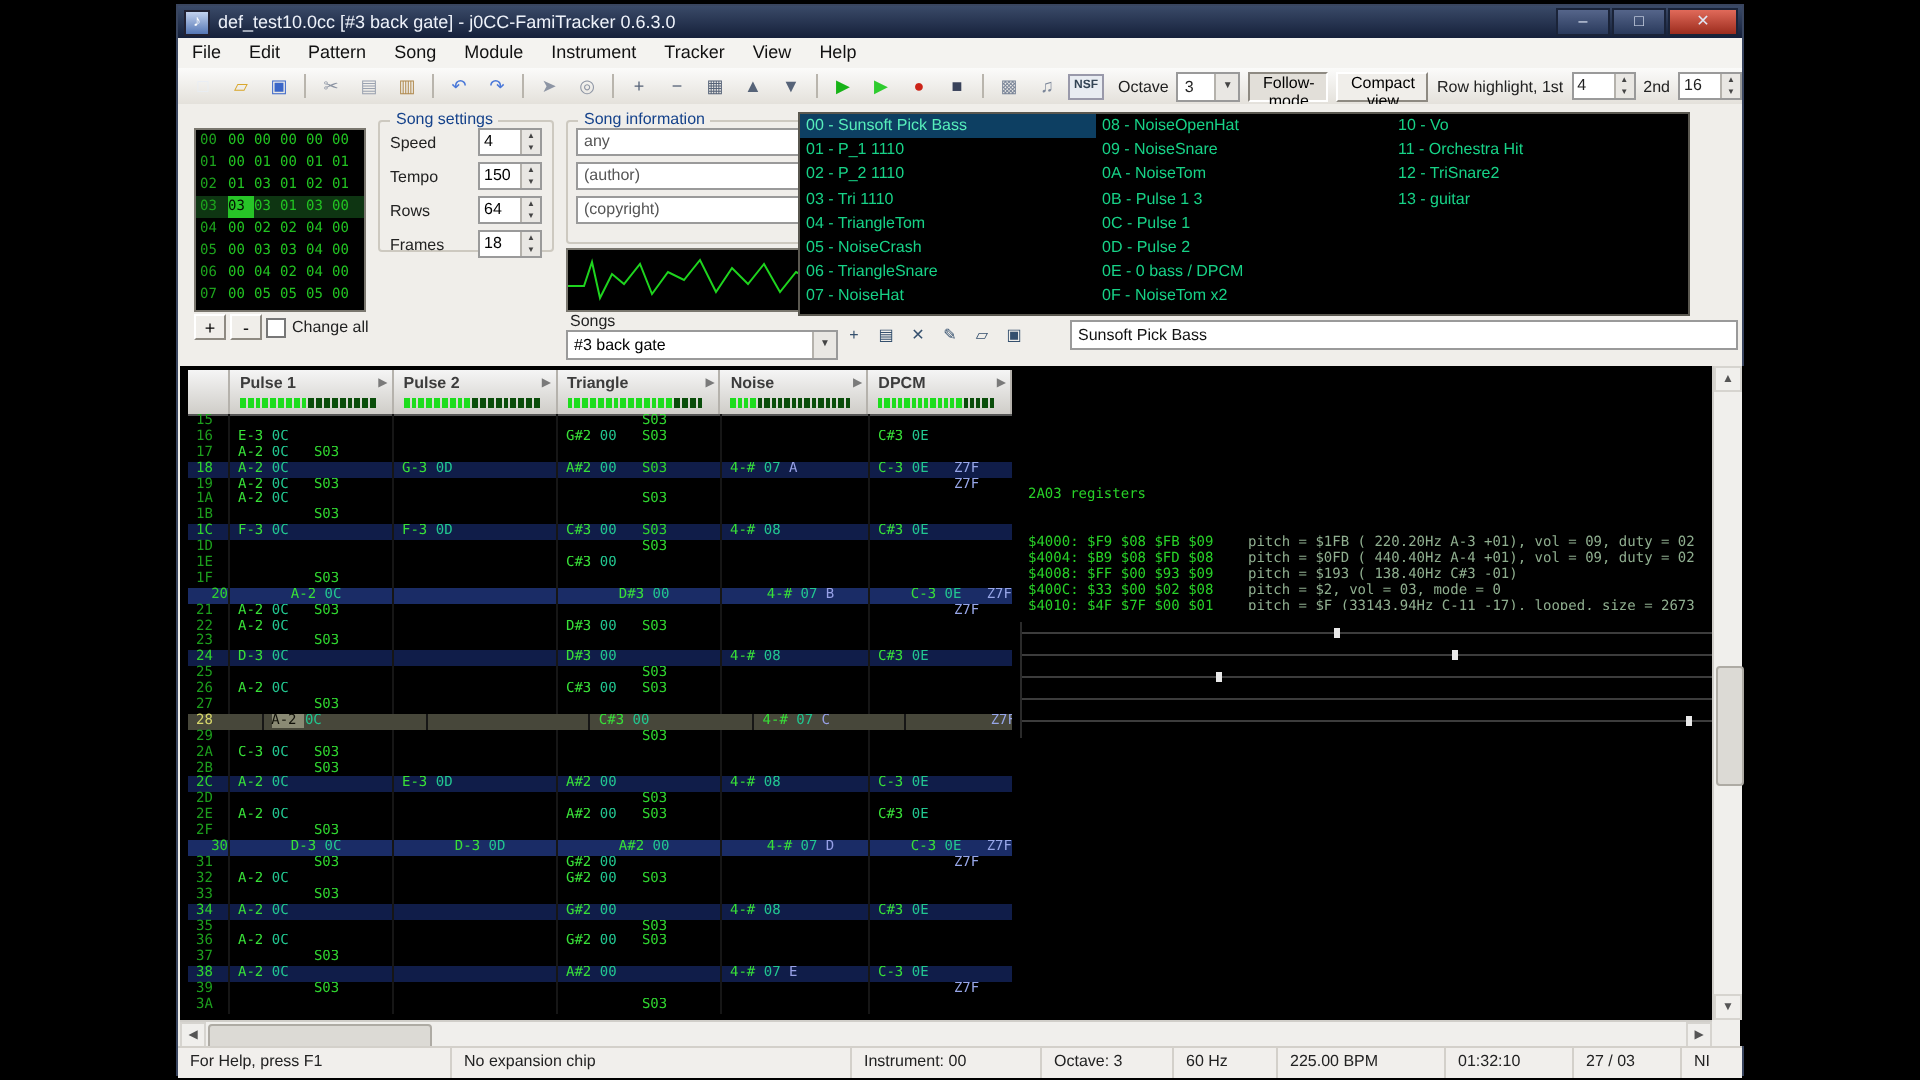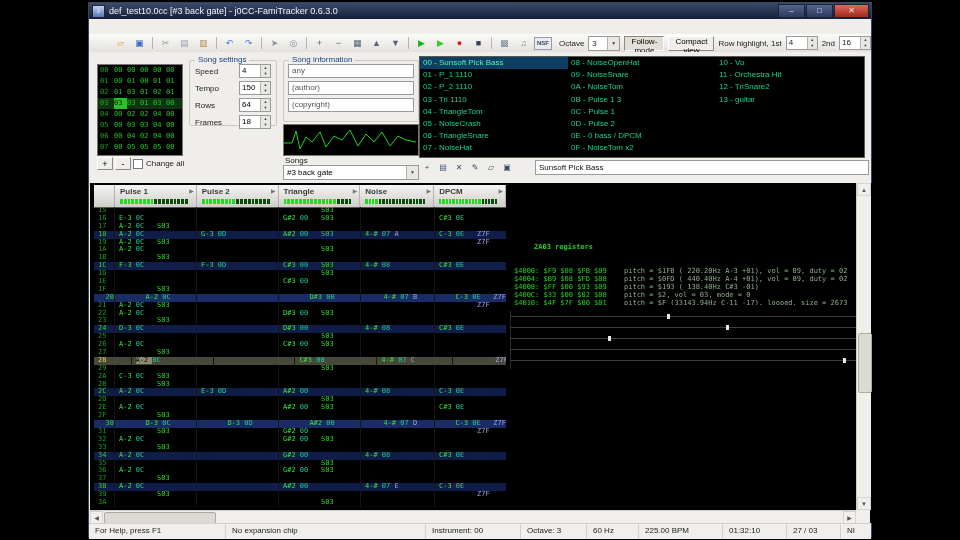--- a/index.html
+++ b/index.html
@@ -64,21 +64,21 @@
   .gedit{left:100px;top:78px;width:86px;height:48px;}
   .ginfo{left:194px;top:8px;width:134px;height:60px;}
   .setrow{display:flex;align-items:center;justify-content:space-between;margin:3px 5px 0 5px;}
   .setlbl{font-size:8px;color:#222;}
   .txtin{height:12px;background:#fff;border:1px solid #9a9a9a;font-size:8px;line-height:12px;
     padding:0 3px;color:#555;margin:3px 4px 0 4px;overflow:hidden;white-space:nowrap;}
   .wavebox{position:absolute;left:194px;top:72px;width:134px;height:30px;background:#000;
     border:1px solid #7a776f;}
   .songslbl{position:absolute;left:196px;top:104px;font-size:8px;color:#222;}
   .songscombo{position:absolute;left:194px;top:113px;width:134px;}
-  .instlist{position:absolute;left:330px;top:4px;width:444px;height:100px;background:#000;
+  .instlist{position:absolute;left:310px;top:4px;width:444px;height:100px;background:#000;
     border:1px solid #5a5850;display:grid;grid-template-rows:repeat(8,12.2px);
     grid-auto-flow:column;grid-auto-columns:148px;overflow:hidden;}
   .inst{font-size:8px;line-height:12.2px;color:#17d287;padding-left:3px;white-space:nowrap;overflow:hidden;}
   .inst.isel{background:#0d3f62;color:#57eebb;}
   .insttb{position:absolute;left:330px;top:108px;display:flex;align-items:center;}
   .itb{width:14px;height:13px;text-align:center;line-height:13px;font-size:8px;color:#35506e;
     border:1px solid transparent;}
   .instname{position:absolute;left:446px;top:108px;width:326px;height:13px;background:#fff;
     border:1px solid #9a9a9a;font-size:8px;line-height:13px;padding:0 3px;color:#111;}
   
@@ -108,21 +108,21 @@
   .pcell.c4{width:72px;}
   .pn{color:#38e038;}
   .pi{color:#22c690;}
   .pv{color:#97a0e6;}
   .pf{color:#2fd42f;}
   .pcell.c4 .pf{color:#97a6e8;}
   .pn.cursorcell{background:#8a8a74;color:#101008;}
   
   .regs{position:absolute;left:424px;top:44px;width:342px;height:78px;overflow:hidden;
     font-family:"DejaVu Sans Mono",monospace;font-size:7px;line-height:8px;white-space:pre;}
-  .regtitle{color:#28d128;font-weight:bold;margin-left:20px;}
+  .regtitle{color:#28d128;font-weight:normal;}
   .rl{display:inline-block;width:110px;color:#28d128;}
   .rr{color:#8fae8f;}
   .stripbox{position:absolute;left:420px;top:128px;width:346px;height:58px;
     border-left:1px solid #2a2a2a;border-right:1px solid #2a2a2a;}
   .strip{position:relative;height:11px;}
   .strip::after{content:"";position:absolute;left:0;right:0;top:5px;height:1px;background:#3c3c3c;}
   .smark{position:absolute;top:3px;width:3px;height:5px;background:#e8e8e8;z-index:2;}
   
   .vsb{position:absolute;left:766px;top:0;width:14px;height:327px;background:#f0efec;
     border-left:1px solid #d0cec9;}
@@ -157,20 +157,31 @@
     <div class="titlebar">
       <span class="appicon">♪</span>
       <span class="title">def_test10.0cc [#3 back gate] - j0CC-FamiTracker 0.6.3.0</span>
       <span class="winbtns">
         <span class="wbtn">–</span>
         <span class="wbtn">□</span>
         <span class="wbtn close">✕</span>
       </span>
     </div>
 
+    <div class="menubar" id="menubar">
+        <span class="menu-item">File</span>
+        <span class="menu-item">Edit</span>
+        <span class="menu-item">Pattern</span>
+        <span class="menu-item">Song</span>
+        <span class="menu-item">Module</span>
+        <span class="menu-item">Instrument</span>
+        <span class="menu-item">Tracker</span>
+        <span class="menu-item">View</span>
+        <span class="menu-item">Help</span>
+      </div>
 
     <div class="toolbar">
       <span class="tbicons" id="tbicons">
           <span class="tb-btn" style="color: rgb(232, 238, 245);">□</span>
           <span class="tb-btn" style="color: rgb(217, 167, 44);">▱</span>
           <span class="tb-btn" style="color: rgb(58, 102, 200);">▣</span>
           <span class="tb-sep"></span>
           <span class="tb-btn" style="color: rgb(139, 147, 162);">✂</span>
           <span class="tb-btn" style="color: rgb(154, 162, 176);">▤</span>
           <span class="tb-btn" style="color: rgb(176, 138, 78);">▥</span>

